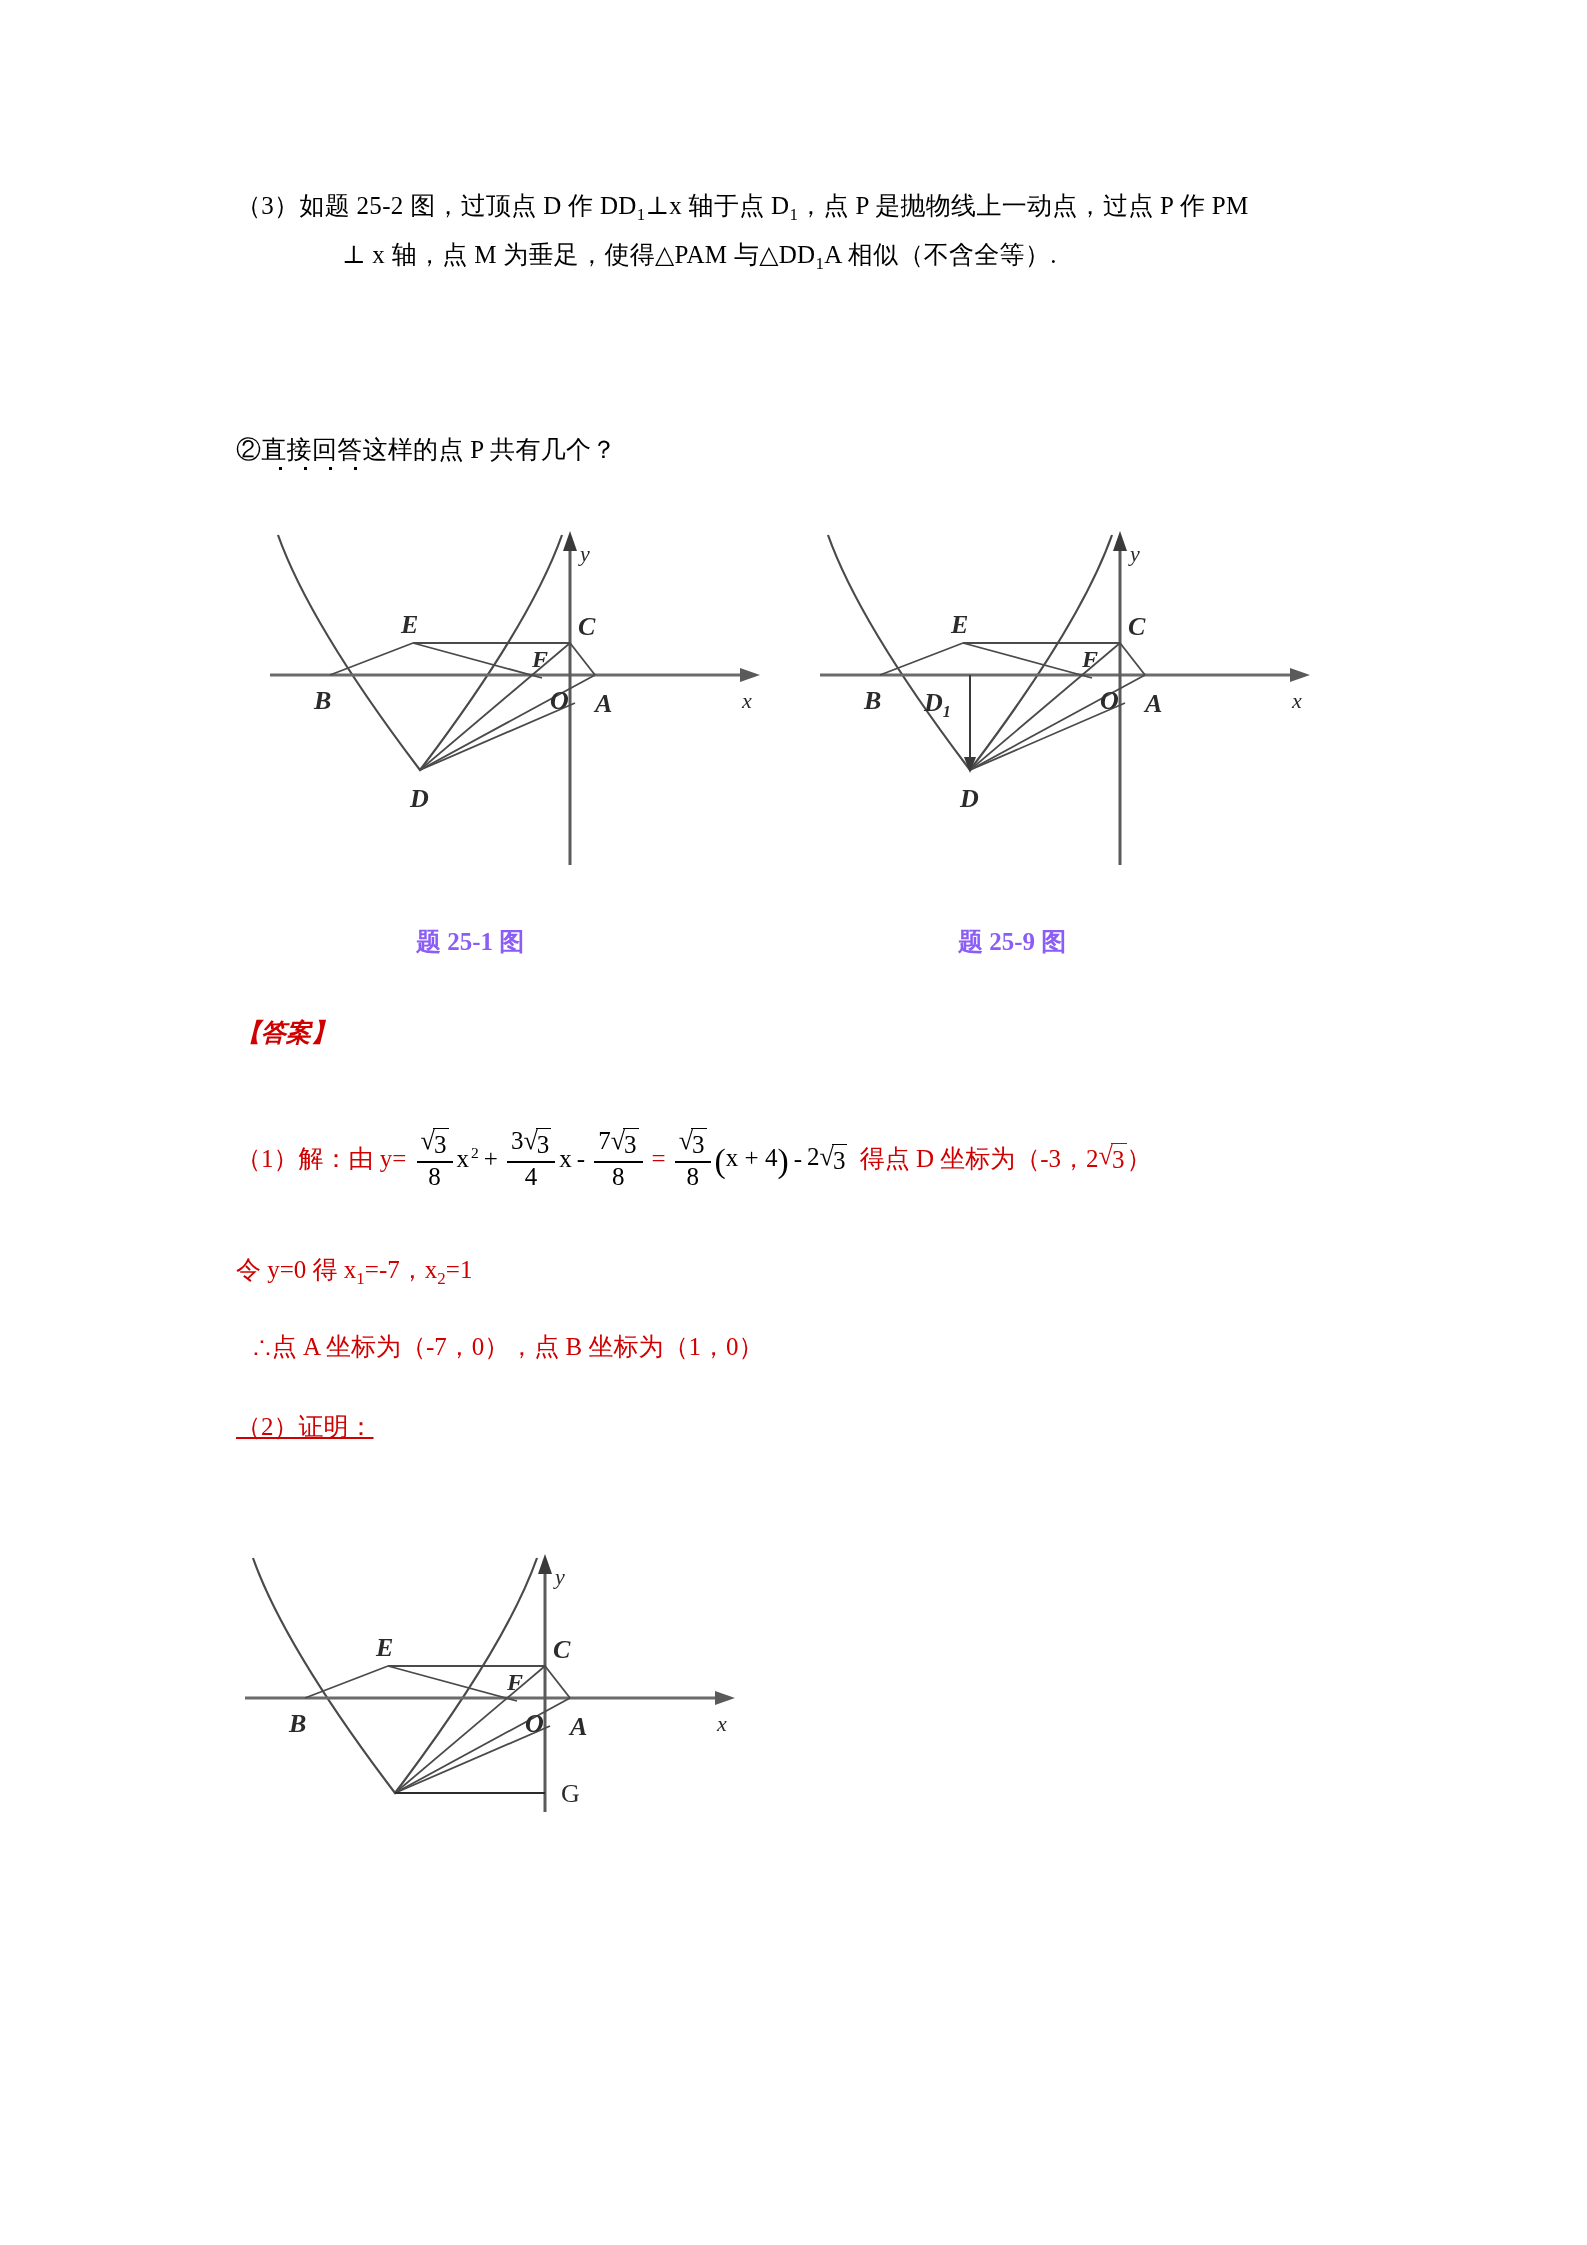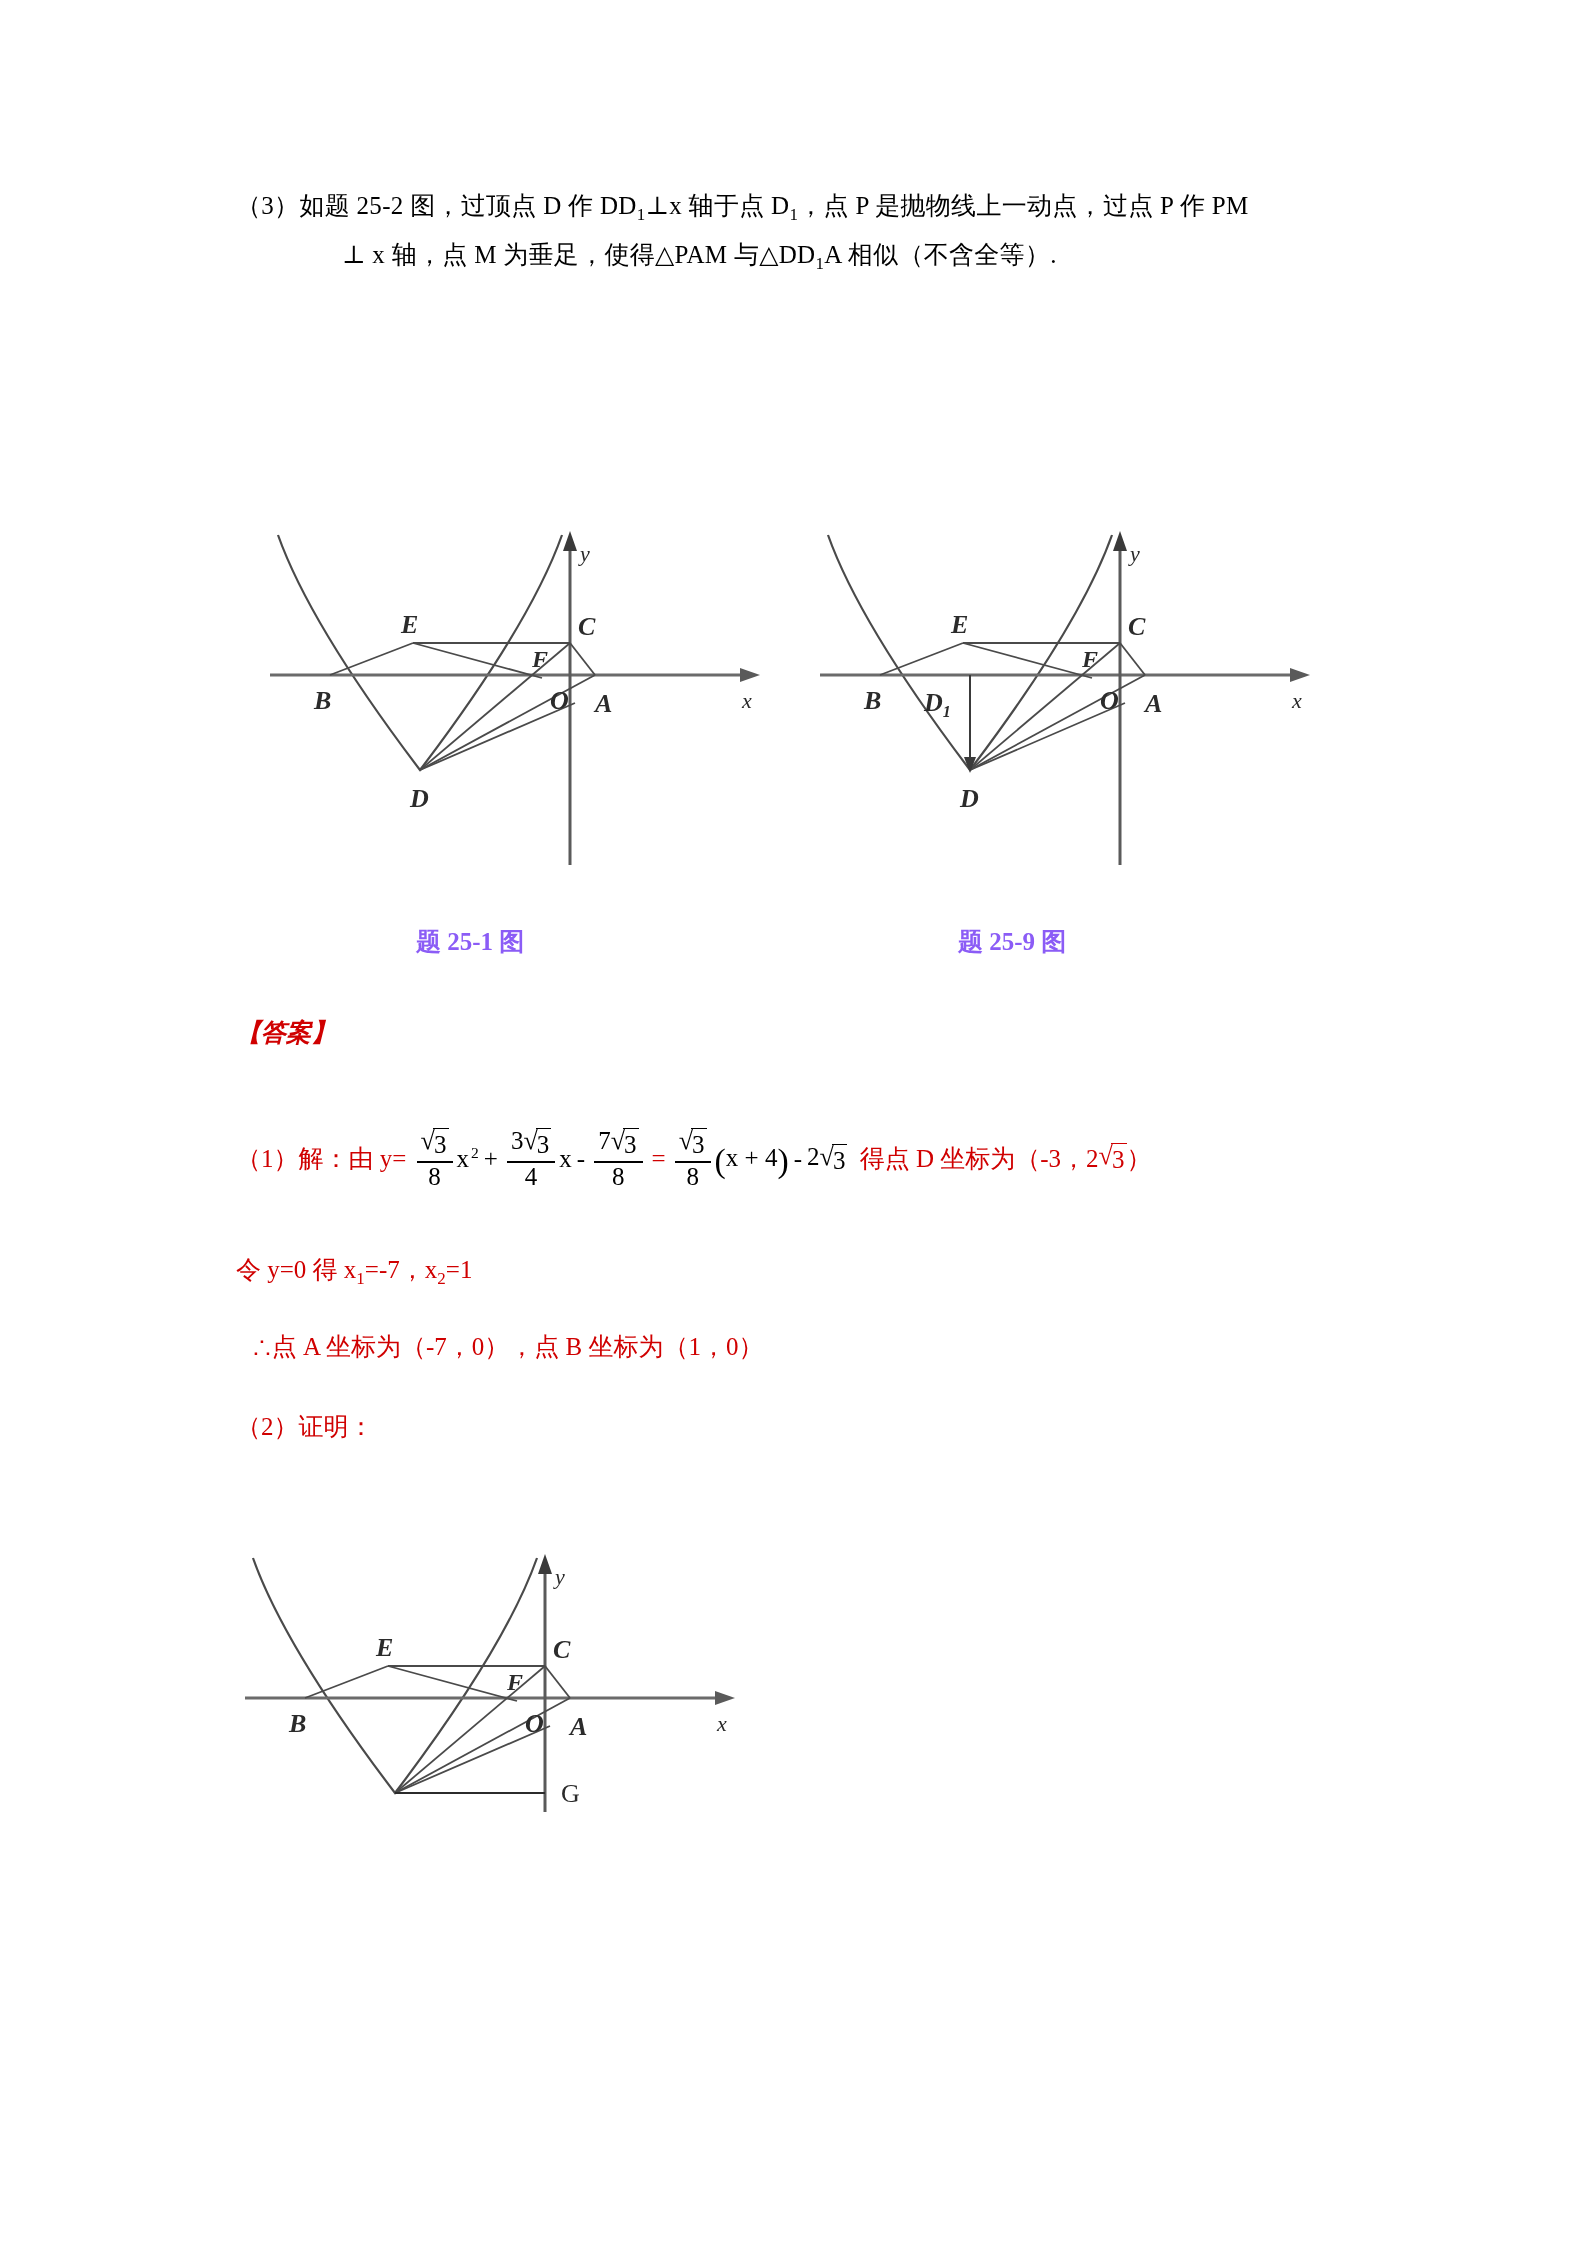--- a/index.html
+++ b/index.html
@@ -69,21 +69,21 @@
   }
   .ans-line {
     position: absolute;
     font-size: 25px;
     color: #d00000;
     white-space: nowrap;
   }
   .l-solve  { left: 236px; top: 1128px; }
   .l-root   { left: 236px; top: 1253px; text-align: right; }
   .l-coord  { left: 252px; top: 1330px; }
-  .l-prove  { left: 236px; top: 1410px; }
+  .l-prove  { left: 236px; top: 1410px; text-decoration: underline; }
 
   
   .mathrow {
     display: inline-flex;
     align-items: center;
     vertical-align: middle;
   }
   .mblack { color: #000000; }
   .frac {
     display: inline-flex;
@@ -150,20 +150,23 @@
 
 <div id="page">
 
   <div class="para q3">
     <span>（3）如题 25-2 图，过顶点 D 作 DD</span><span class="sub">1</span><span>⊥x   轴于点 D</span><span class="sub">1</span><span>，点 P 是抛物线上一动点，过点 P 作 PM</span>
     <br>
     <span style="display:inline-block;width:46px"></span><span>⊥   x 轴，点 M 为垂足，使得△PAM 与△DD</span><span class="sub">1</span><span>A 相似（不含全等）.</span>
   </div>
 
 
+  <div class="para item2">
+    <span>②</span><span class="dotted">直接回答</span><span>这样的点 P 共有几个？</span>
+  </div>
 
   <div class="figbox" style="left:270px; top:525px; width:500px; height:370px;">
     <svg width="500" height="370" viewBox="0 0 500 370">
 
       <path d="M 8 10 Q 40 100 150 245 Q 260 100 292 10" fill="none" stroke="#4a4a4a" stroke-width="2.2" transform="translate(0,0)"></path>
 
       <line x1="0" y1="150" x2="470" y2="150" stroke="#6b6b6b" stroke-width="3"></line>
       <polygon points="470,143 490,150 470,157" fill="#5a5a5a"></polygon>
 
       <line x1="300" y1="340" x2="300" y2="26" stroke="#5a5a5a" stroke-width="3"></line>

